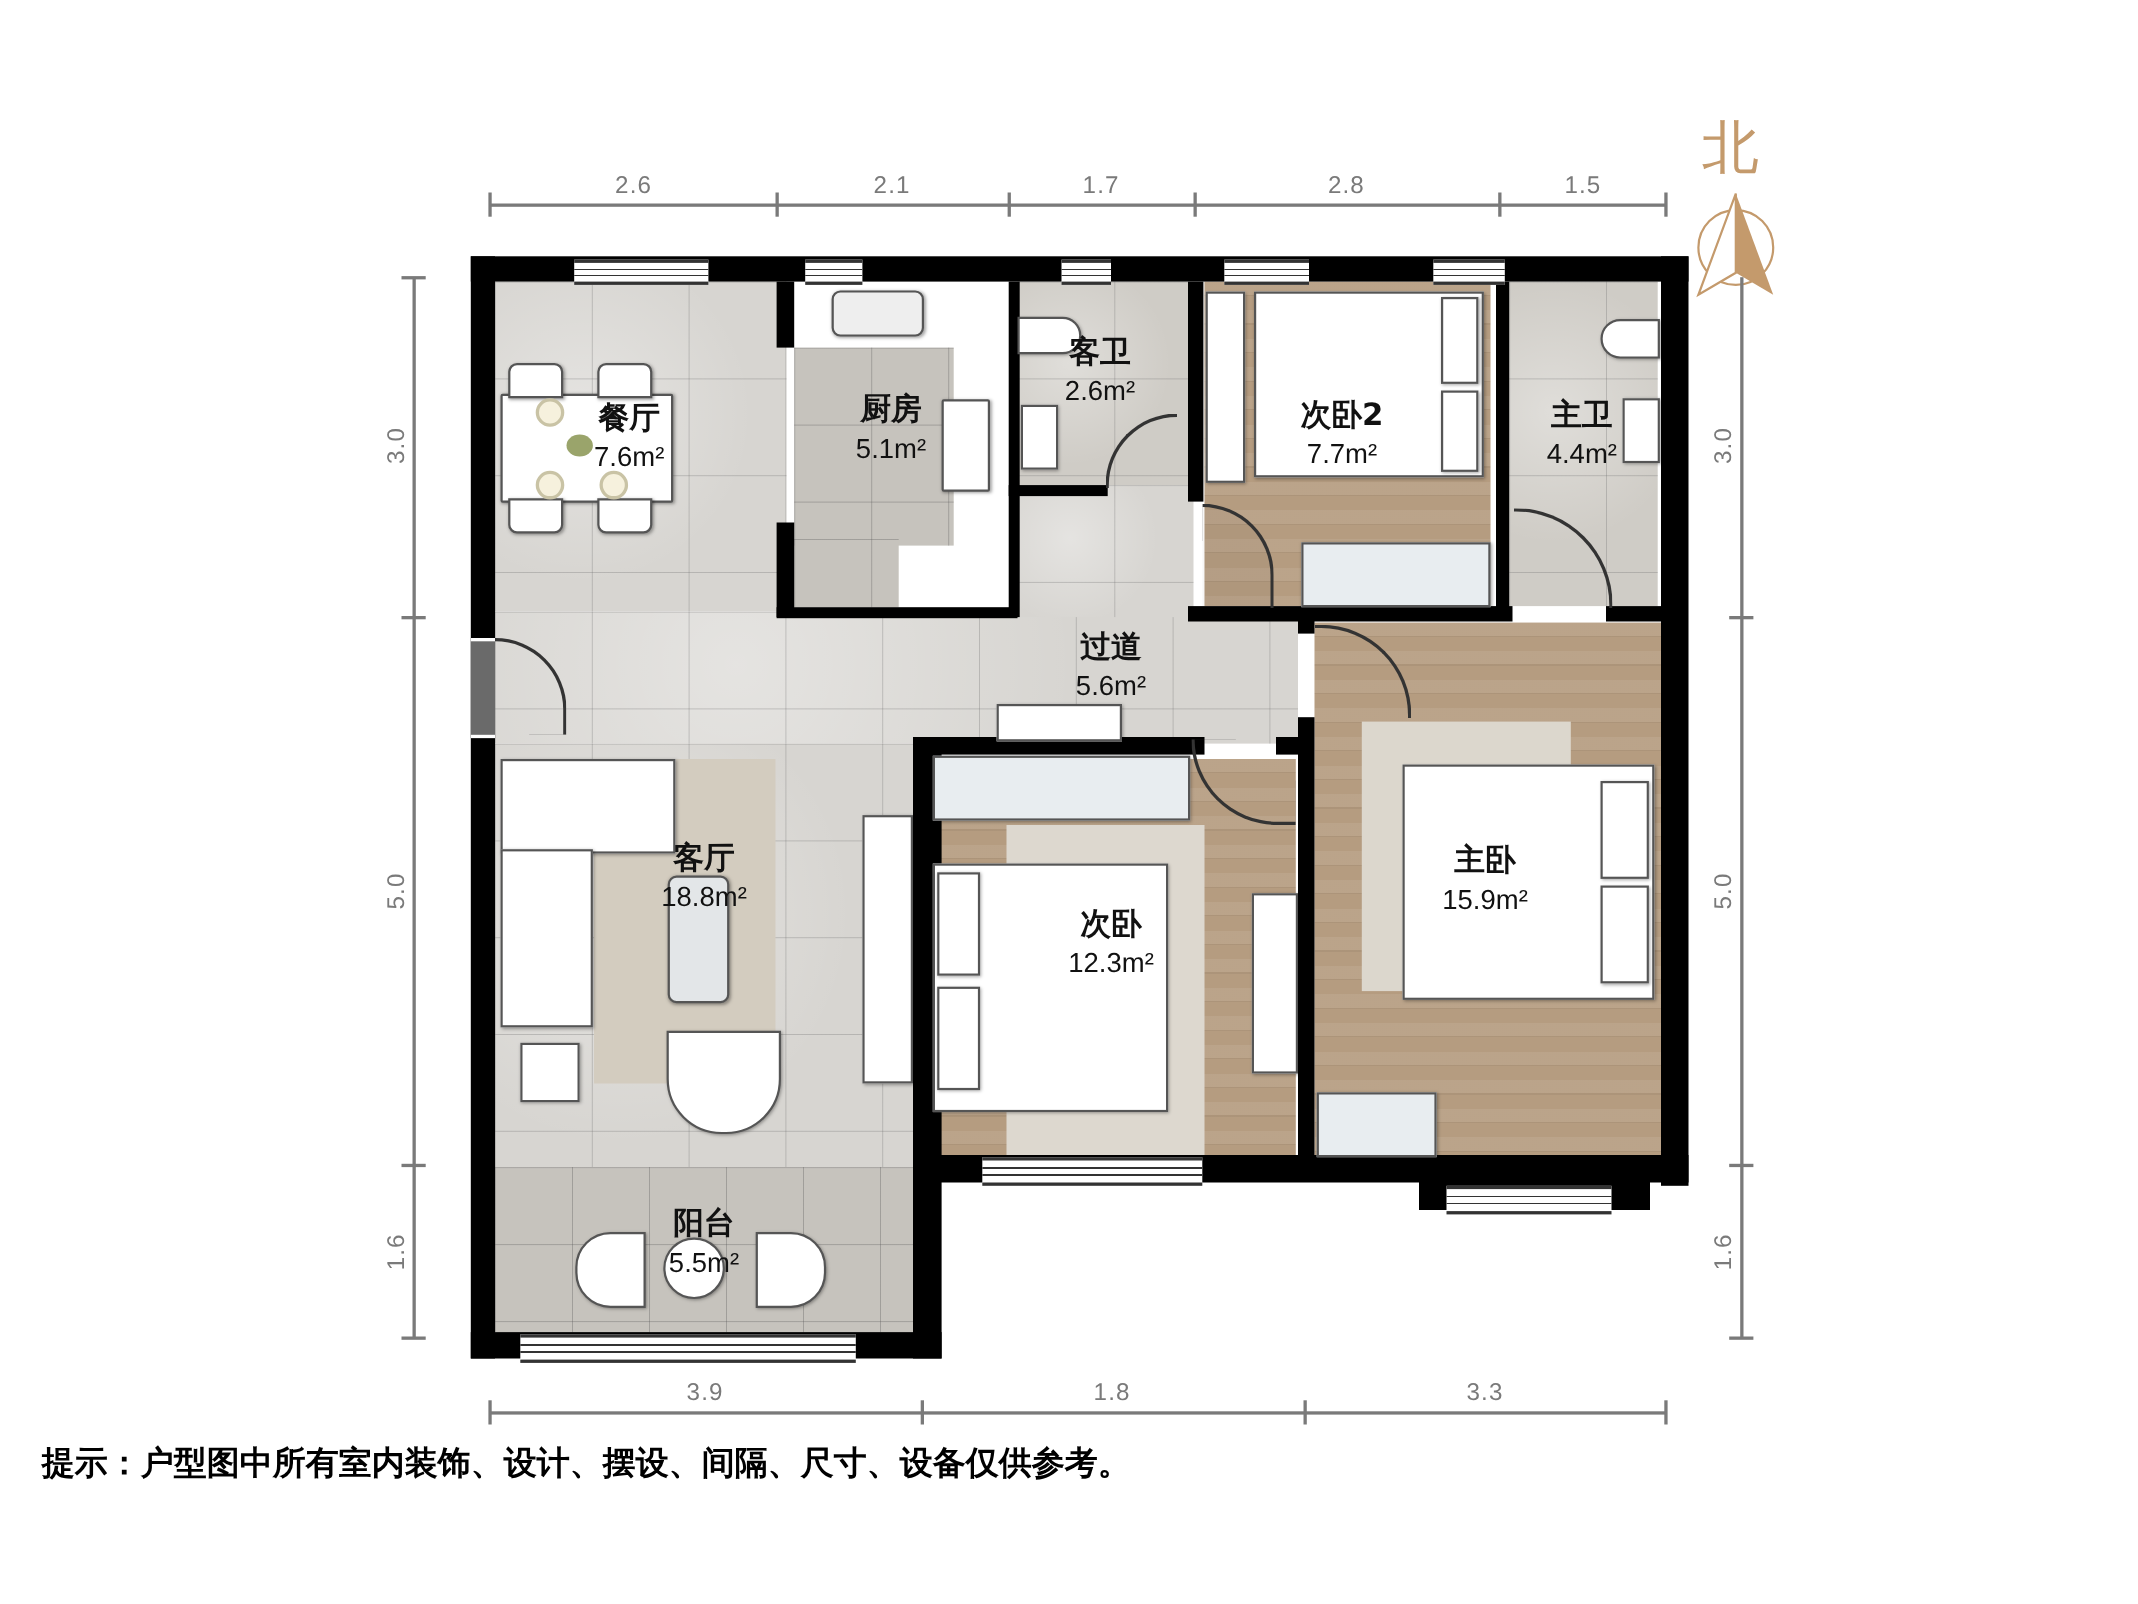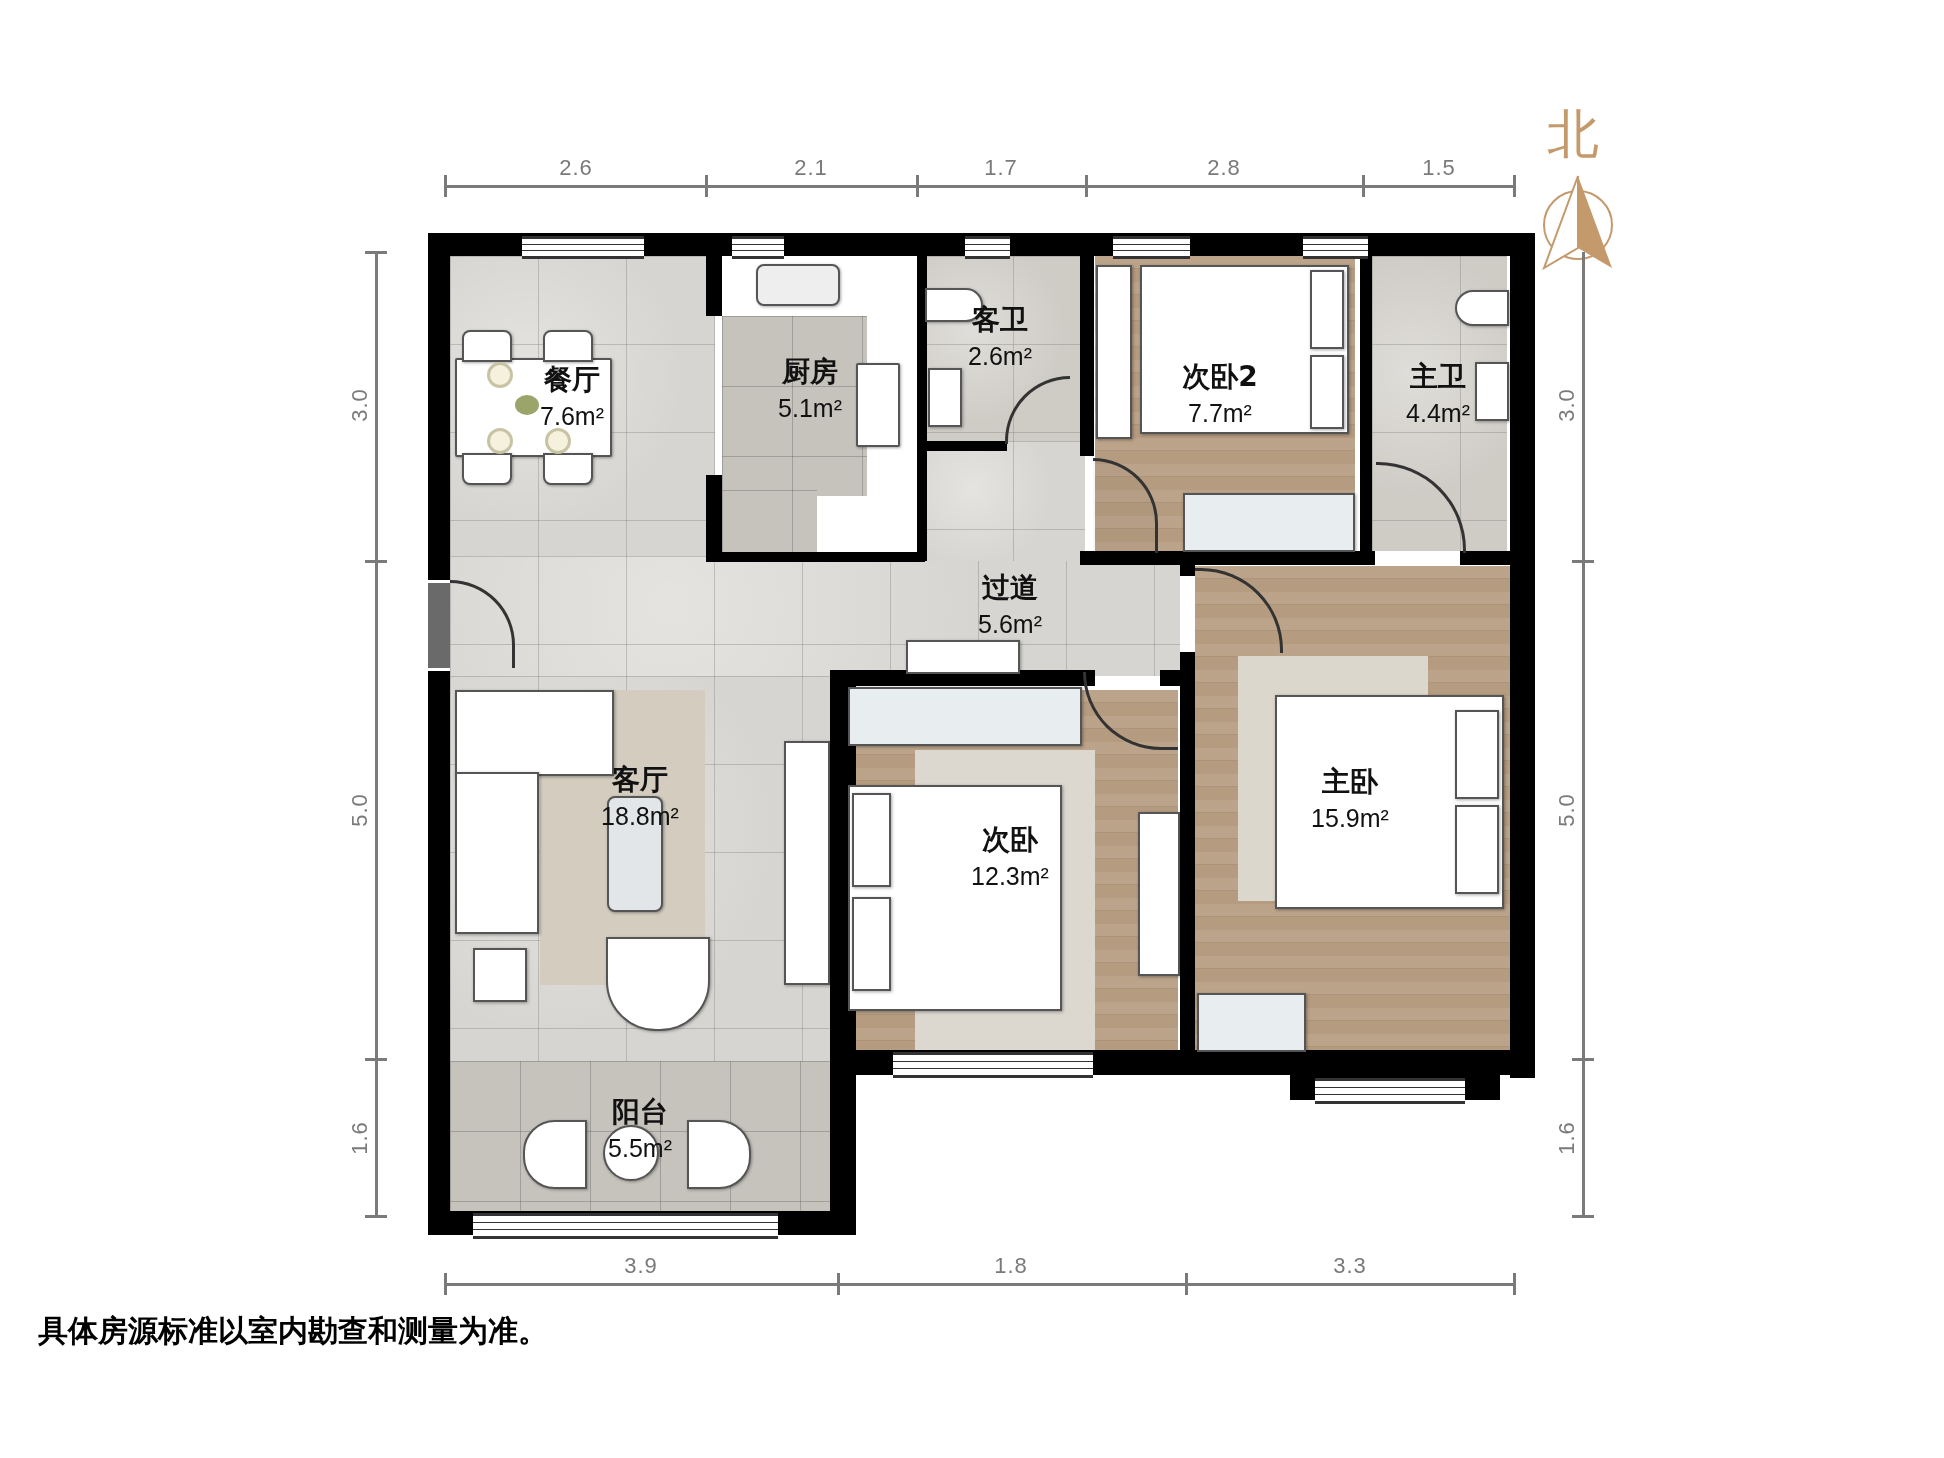--- a/index.html
+++ b/index.html
@@ -230,14 +230,14 @@
     <span class="name">主卧</span>
     <span class="area">15.9m²</span>
   </div>
   <div class="label" style="left:640px;top:1092px;">
     <span class="name">阳台</span>
     <span class="area">5.5m²</span>
   </div>
 </div>
 
 <div class="notes">
-  <div>具体房源标准以室内勘查和测量为准。</div>
+  <div>提示：户型图中所有室内装饰、设计、摆设、间隔、尺寸、设备仅供参考。</div>
 </div>
 
 </body></html>

